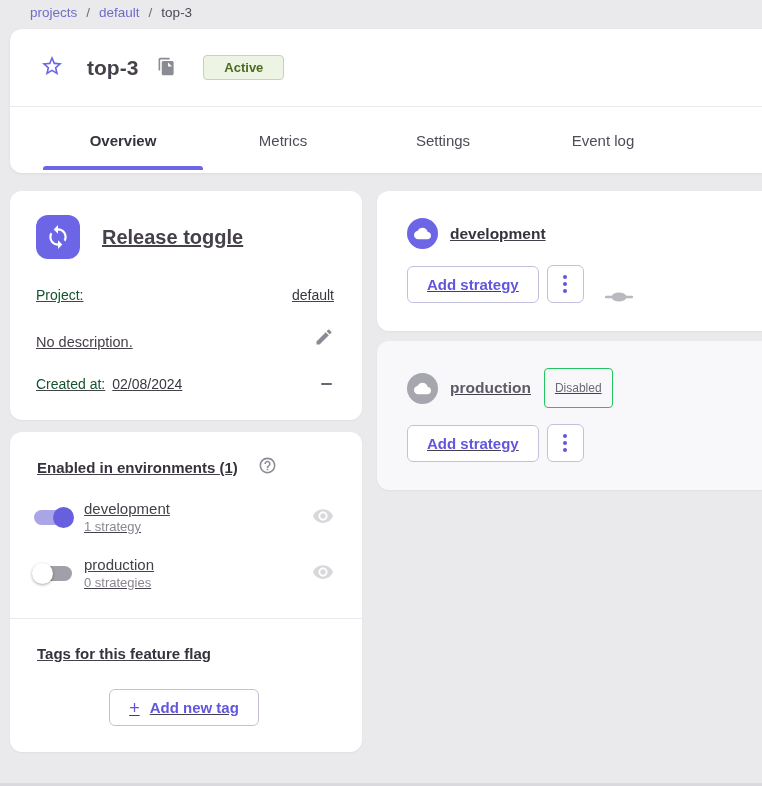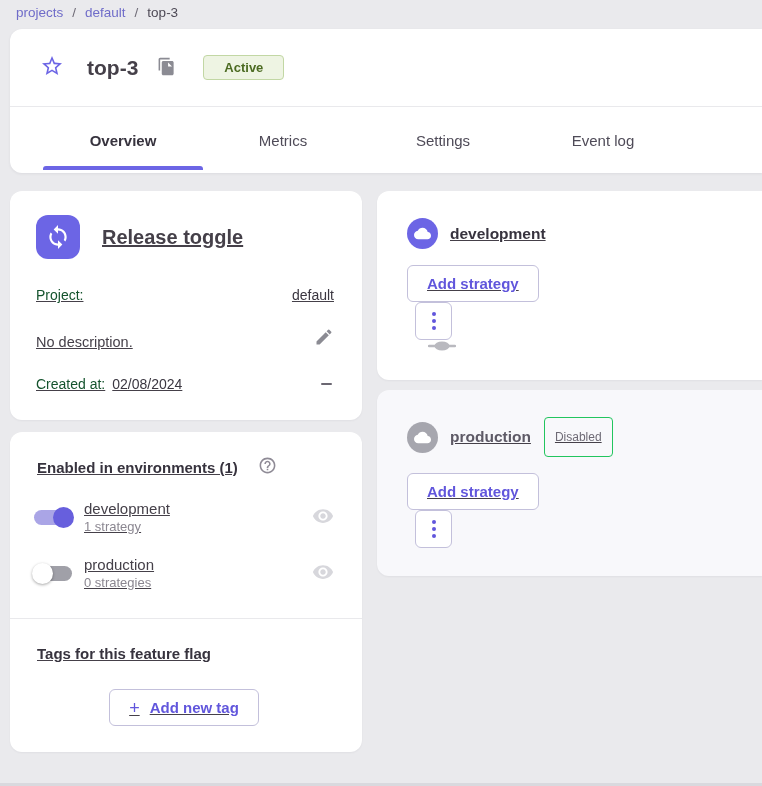--- a/index.html
+++ b/index.html
@@ -8,21 +8,21 @@
     background: #eaeaed;
     font-family: "Liberation Sans", sans-serif;
     overflow: hidden;
     position: relative;
     color: #454049;
   }
 
   
   .breadcrumb {
     display: flex; align-items: center; gap: 9px;
-    padding: 5px 0 9px 16px;
+    padding: 5px 0 9px 30px;
     font-size: 13.5px;
   }
   .crumb-link { color: #6f6cc9; text-decoration: none; cursor: pointer; }
   .crumb-sep { color: #6e6a75; }
   .crumb-current { color: #4d4955; }
 
   
   .header-card {
     margin-left: 10px;
     width: calc(100% - 10px);
@@ -166,21 +166,21 @@
   .env-panel.disabled .panel-name { color: #5e5a66; }
   .disabled-badge {
     margin-left: 13px;
     border: 1px solid #22c55e;
     border-radius: 4px;
     color: #6e6a75;
     font-size: 12px;
     padding: 12px 10px;
     background: transparent;
   }
-  .panel-actions { display: flex; align-items: flex-start; margin-top: 16px; flex-direction: column; }
+  .panel-actions { display: flex; align-items: flex-end; margin-top: 16px; }
   .kebab-btn {
     width: 37px; height: 38px;
     margin-left: 8px;
     background: #fff;
     border: 1px solid #c3c0db;
     border-radius: 6px;
     display: flex; flex-direction: column; align-items: center; justify-content: center; gap: 3px;
     cursor: pointer;
   }
   .kebab-dot { width: 4px; height: 4px; border-radius: 50%; background: #6156dc; }

